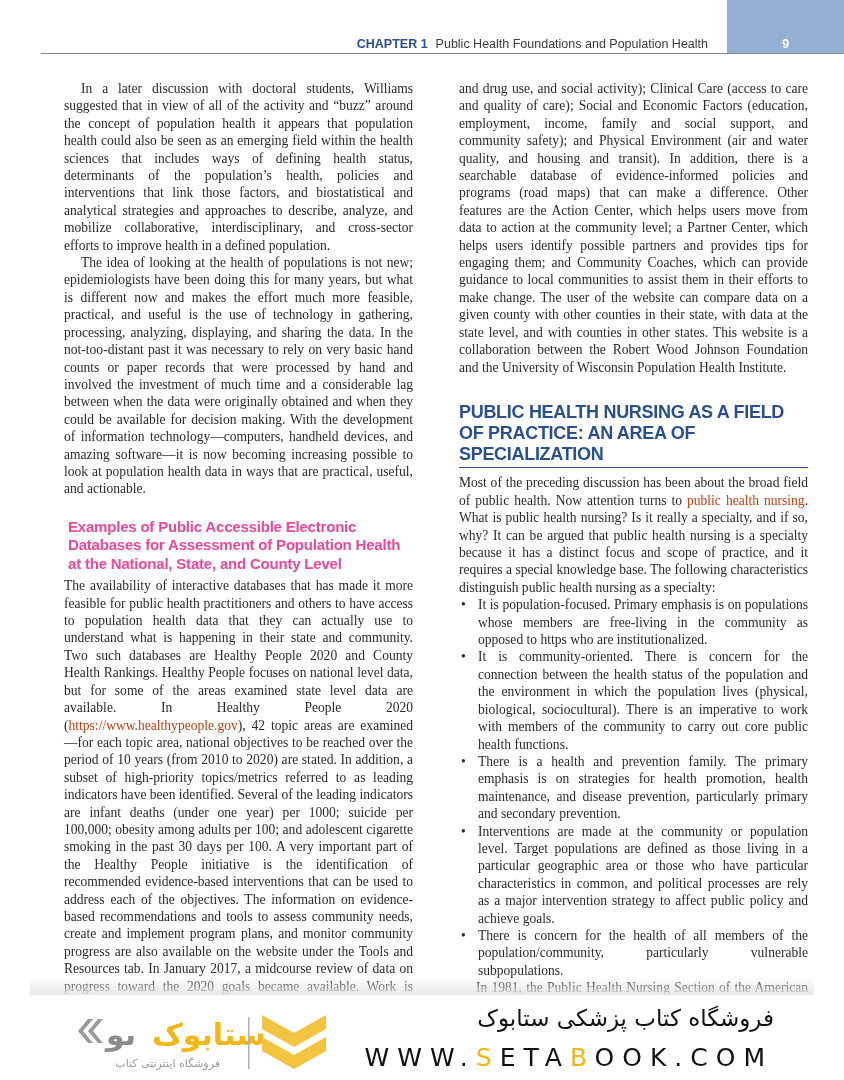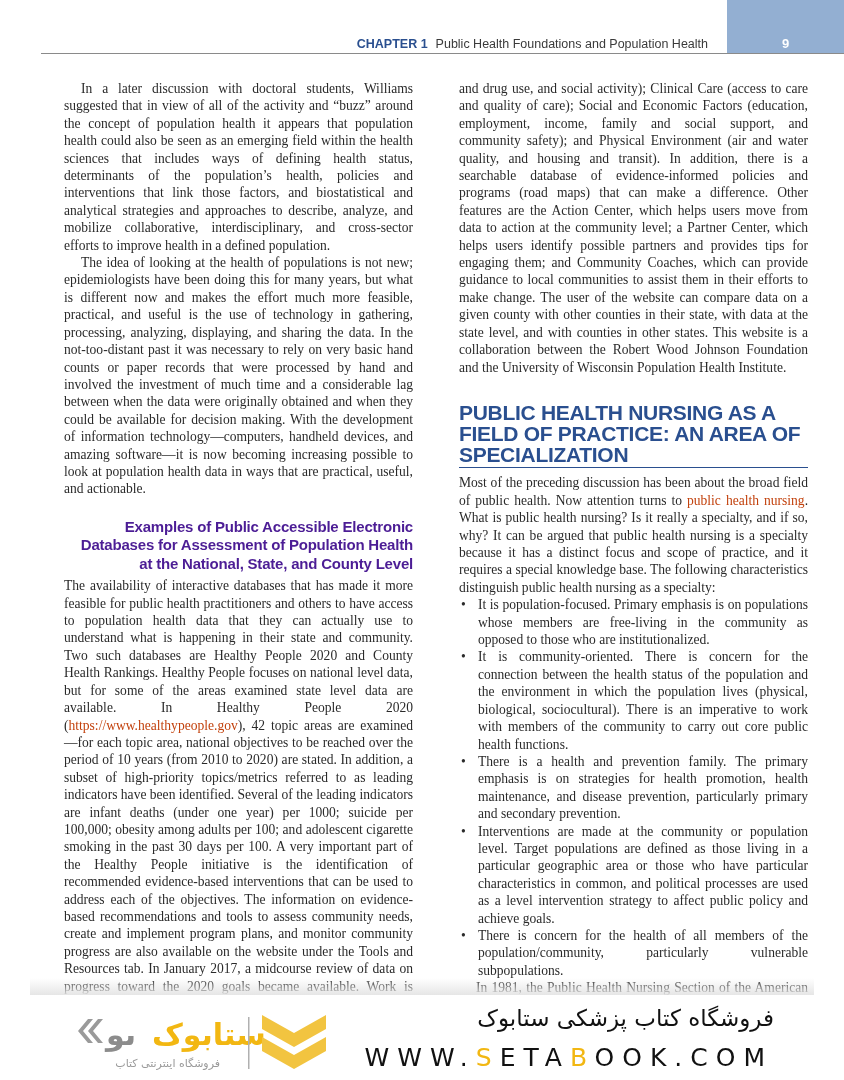--- a/index.html
+++ b/index.html
@@ -12,22 +12,22 @@
   .page-tab { position:absolute; left:727px; top:0; width:117px; height:53px; background:#93afd2; }
   .page-num { position:absolute; left:0; right:0; bottom:2px; text-align:center; color:#fff; font-family:"Liberation Sans",sans-serif; font-weight:bold; font-size:13px; }
 
   .col { position:absolute; top:80px; width:349px; font-size:13.55px; line-height:17.4px; text-align:justify; hyphens:auto; }
   .col.left { left:64px; }
   .col.right { left:459px; }
   p { margin:0; }
   p.ind { text-indent:17px; }
   .it { }
   .link { color:#c2410c; }
-  .sec-h3 { font-family:"Liberation Sans",sans-serif; font-weight:bold; color:#4c1d95; font-size:15px; line-height:18.5px; margin:20px 0 4px 4px; text-align:right; letter-spacing:-0.2px; }
-  .sec-h2 { font-family:"Liberation Sans",sans-serif; font-weight:bold; color:#2a4f8f; font-size:21px; line-height:21px; margin:26px 0 0 0; text-align:left; letter-spacing:-0.3px; }
+  .sec-h3 { font-family:"Liberation Sans",sans-serif; font-weight:bold; color:#ec4899; font-size:15px; line-height:18.5px; margin:20px 0 4px 4px; text-align:left; letter-spacing:-0.2px; }
+  .sec-h2 { font-family:"Liberation Sans",sans-serif; font-weight:bold; color:#2a4f8f; font-size:18px; line-height:21px; margin:26px 0 0 0; text-align:left; letter-spacing:-0.3px; }
   .h2-rule { height:1.5px; background:#2a4f8f; margin:2px 0 6px 0; }
   ul.bul { list-style:none; margin:0; padding:0; }
   ul.bul li { position:relative; padding-left:19px; }
   ul.bul li .dot { position:absolute; left:2px; top:0; }
 
   .fade { position:absolute; left:30px; top:978px; width:784px; height:18px; background:linear-gradient(#ffffff00,#e4e4e4); }
   .footer { position:absolute; left:0; top:995px; width:819px; height:85px; background:#fff; }
   .logo { position:absolute; left:70px; top:12px; width:260px; height:68px; }
   .store-fa { position:absolute; right:45px; top:10px; font-family:"DejaVu Sans",sans-serif; font-size:23px; color:#111; direction:rtl; }
   .store-url { position:absolute; right:46px; top:48px; font-family:"DejaVu Sans",sans-serif; font-size:25px; letter-spacing:8px; color:#111; }
@@ -51,24 +51,24 @@
   <p><span>The availability of interactive databases that has made it more feasible for public health practitioners and others to have access to population health data that they can actually use to understand what is happening in their state and community. Two such databases are Healthy People 2020 and County Health Rankings. Healthy People focuses on national level data, but for some of the areas examined state level data are available. In Healthy People 2020 (</span><span class="link">https://www.healthypeople.gov</span><span>), 42 topic areas are examined—for each topic area, national objectives to be reached over the period of 10 years (from 2010 to 2020) are stated. In addition, a subset of high-priority topics/metrics referred to as leading indicators have been identified. Several of the leading indicators are infant deaths (under one year) per 1000; suicide per 100,000; obesity among adults per 100; and adolescent cigarette smoking in the past 30 days per 100. A very important part of the Healthy People initiative is the identification of recommended evidence-based interventions that can be used to address each of the objectives. The information on evidence-based recommendations and tools to assess community needs, create and implement program plans, and monitor community progress are also available on the website under the Tools and Resources tab. In January 2017, a midcourse review of data on progress toward the 2020 goals became available. Work is already under way to develop the goals and objectives for Healthy People 2030.</span></p>
   <p class="ind"><span>The County Health Rankings and Roadmaps (</span><span class="link">www.countyhealthrankings.org</span><span>) is an interactive database that provides information at the state and county levels on Health</span></p>
 </div>
 
 <div class="col right">
   <p>and drug use, and social activity); Clinical Care (access to care and quality of care); Social and Economic Factors (education, employment, income, family and social support, and community safety); and Physical Environment (air and water quality, and housing and transit). In addition, there is a searchable database of evidence-informed policies and programs (road maps) that can make a difference. Other features are the Action Center, which helps users move from data to action at the community level; a Partner Center, which helps users identify possible partners and provides tips for engaging them; and Community Coaches, which can provide guidance to local communities to assist them in their efforts to make change. The user of the website can compare data on a given county with other counties in their state, with data at the state level, and with counties in other states. This website is a collaboration between the Robert Wood Johnson Foundation and the University of Wisconsin Population Health Institute.</p>
   <div class="sec-h2">PUBLIC HEALTH NURSING AS A FIELD OF PRACTICE: AN AREA OF SPECIALIZATION</div>
   <div class="h2-rule"></div>
   <p><span>Most of the preceding discussion has been about the broad field of public health. Now attention turns to </span><span class="link">public health nursing</span><span>. What is public health nursing? Is it really a specialty, and if so, why? It can be argued that public health nursing is a specialty because it has a distinct focus and scope of practice, and it requires a special knowledge base. The following characteristics distinguish public health nursing as a specialty:</span></p>
   <ul class="bul">
-    <li><span class="dot">•</span><span class="it">It is population-focused.</span><span> Primary emphasis is on populations whose members are free-living in the community as opposed to those who are institutionalized.</span></li>
+    <li><span class="dot">•</span><span class="it">It is population-focused.</span><span> Primary emphasis is on populations whose members are free-living in the community as opposed to https who are institutionalized.</span></li>
     <li><span class="dot">•</span><span class="it">It is community-oriented.</span><span> There is concern for the connection between the health status of the population and the environment in which the population lives (physical, biological, sociocultural). There is an imperative to work with members of the community to carry out core public health functions.</span></li>
     <li><span class="dot">•</span><span class="it">There is a health and prevention family.</span><span> The primary emphasis is on strategies for health promotion, health maintenance, and disease prevention, particularly primary and secondary prevention.</span></li>
-    <li><span class="dot">•</span><span class="it">Interventions are made at the community or population level.</span><span> Target populations are defined as those living in a particular geographic area or those who have particular characteristics in common, and political processes are used as a level intervention strategy to affect public policy and achieve goals.</span></li>
+    <li><span class="dot">•</span><span class="it">Interventions are made at the community or population level.</span><span> Target populations are defined as those living in a particular geographic area or those who have particular characteristics in common, and political processes are rely as a major intervention strategy to affect public policy and achieve goals.</span></li>
     <li><span class="dot">•</span><span class="it">There is concern for the health of all members of the population/community, particularly vulnerable subpopulations.</span><span></span></li>
   </ul>
   <p class="ind"><span>In 1981, the Public Health Nursing Section of the American Public Health Association (APHA) developed </span><span class="it">The Definition and Role of Public Health Nursing in the Delivery of Health Care</span><span> to describe the field of specialization (APHA, 1981). This statement was reaffirmed in 1996 (APHA, 1996). In 1999, the American Nurses Association, with input from three other nursing</span></p>
 </div>
 
 <div class="fade"></div>
 
 <div class="footer">
   <svg class="logo" viewBox="0 0 260 68">
     <g fill="#9a9a9a">

